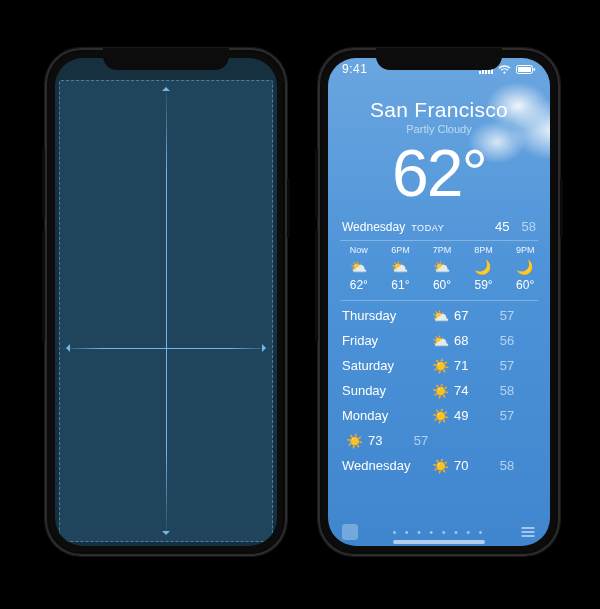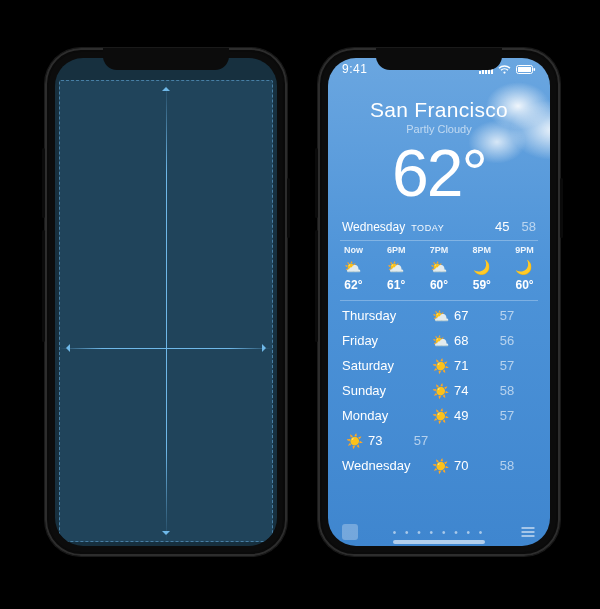--- a/index.html
+++ b/index.html
@@ -147,22 +147,21 @@
     font-size:12px;
   }
   .todayrow .day { font-weight:400; }
   .todayrow .today { font-size:9px; margin-left:6px; letter-spacing:0.6px; opacity:0.95; }
   .todayrow .grow { flex:1; }
   .todayrow .hi { font-size:13px; margin-right:12px; }
   .todayrow .lo { font-size:13px; color:var(--dim); }
 
   .hourly {
     display:flex;
-    padding:4px 4px 8px 4px;
-    font-weight:bold;
+    padding:4px 4px 8px 10px;
   }
   .hour {
     flex:1;
     text-align:center;
     font-size:10.5px;
   }
   .hour .lbl { font-size:9px; color:rgba(255,255,255,0.9); }
   .hour .ico { height:18px; margin:3px 0 2px 0; font-size:14px; line-height:18px; }
   .hour .val { font-size:12px; }
 

